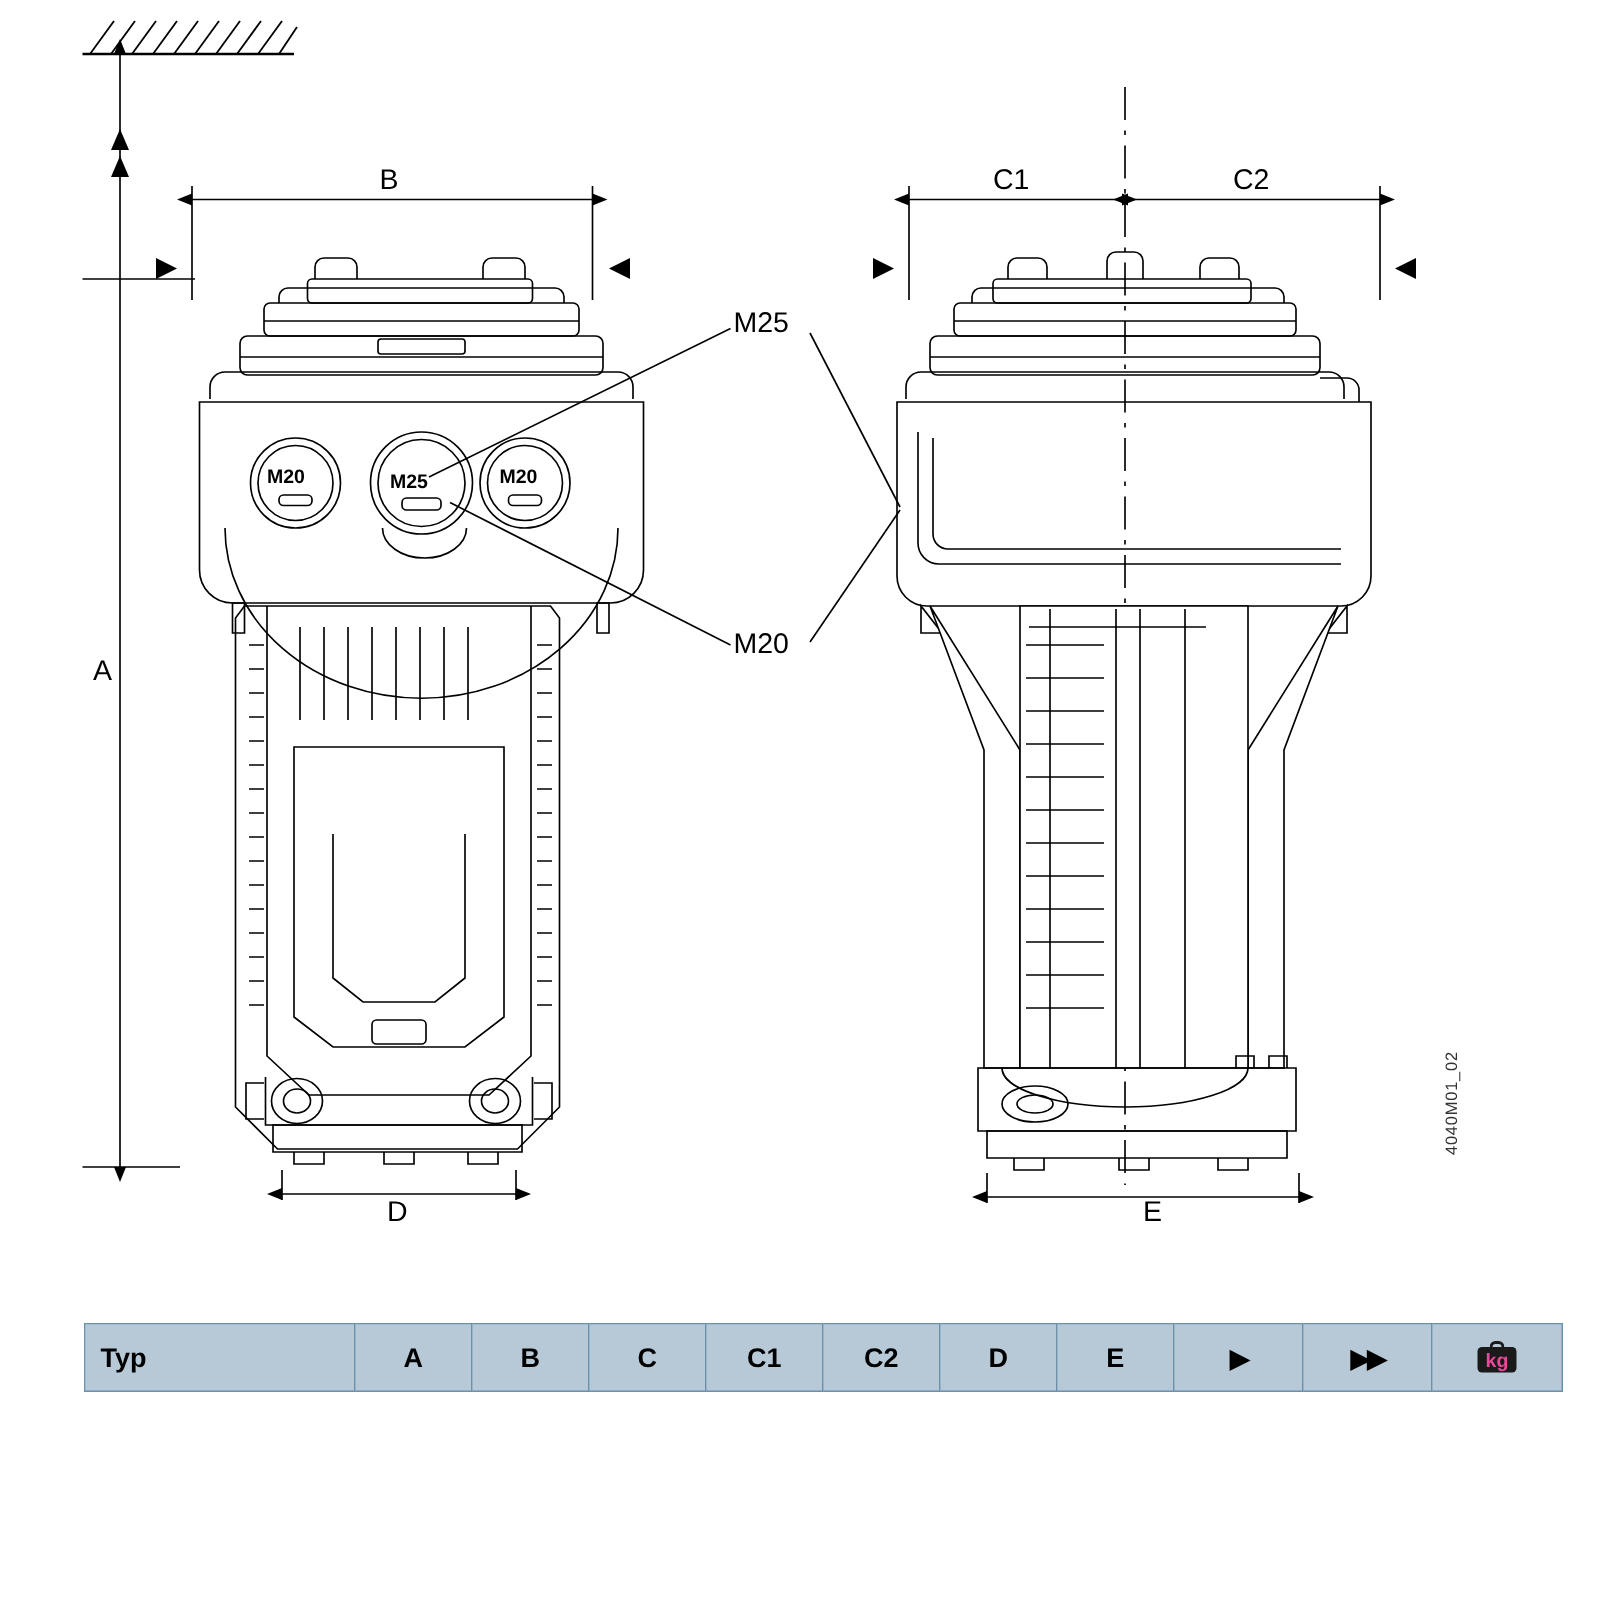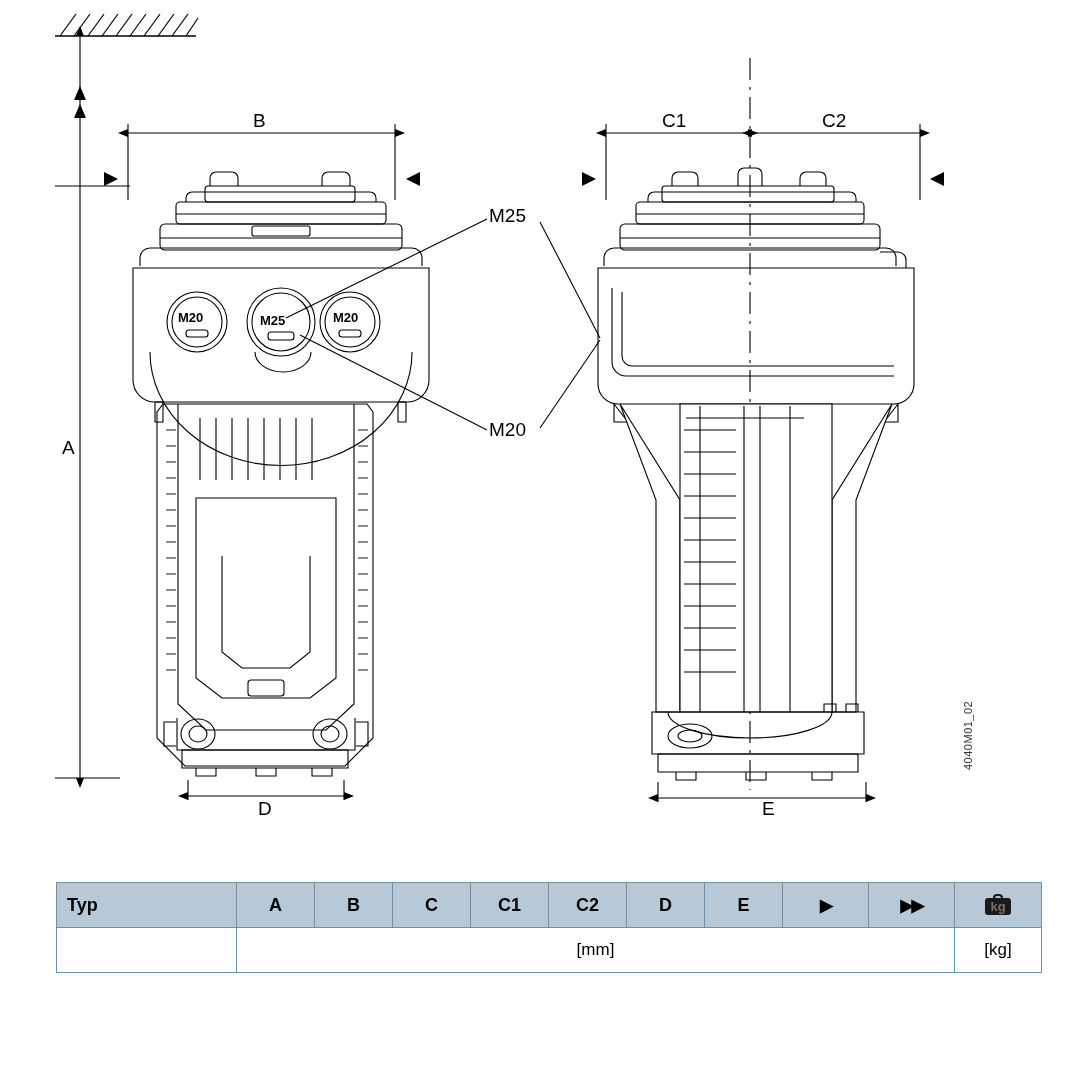--- a/index.html
+++ b/index.html
@@ -92,21 +92,21 @@
     background: #ffffff;
     font-size: 17px;
   }
   sup {
     font-size: 11px;
     vertical-align: super;
   }
   .kg-icon {
     display: inline-block;
     background: #1a1a1a;
-    color: #737373;
+    color: #ec4899;
     font-size: 13px;
     font-weight: bold;
     border-radius: 3px;
     padding: 2px 5px 2px 5px;
     line-height: 1;
     position: relative;
   }
   .kg-icon:before {
     content: "";
     position: absolute;
@@ -346,24 +346,19 @@
           </th>
           <th>
             <span class="arrow-glyph">▶▶</span>
           </th>
           <th>
             <span class="kg-icon">kg</span>
           </th>
         </tr>
       </thead>
       <tbody>
-        <tr class="unit-row">
-          <td class="col-typ"></td>
-          <td colspan="9">[mm]</td>
-          <td>[kg]</td>
-        </tr>
 
 
       </tbody>
     </table>
   </div>
 
 </div>
 
 </body></html>

